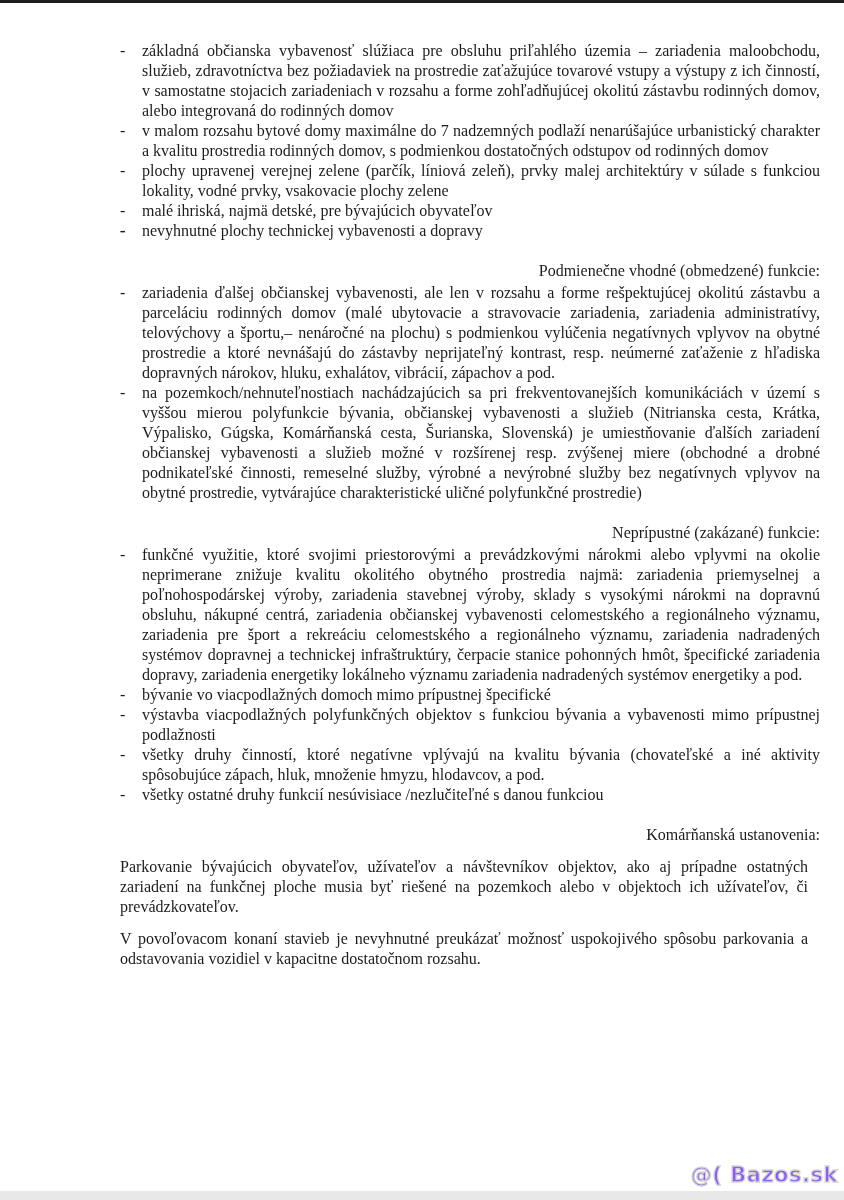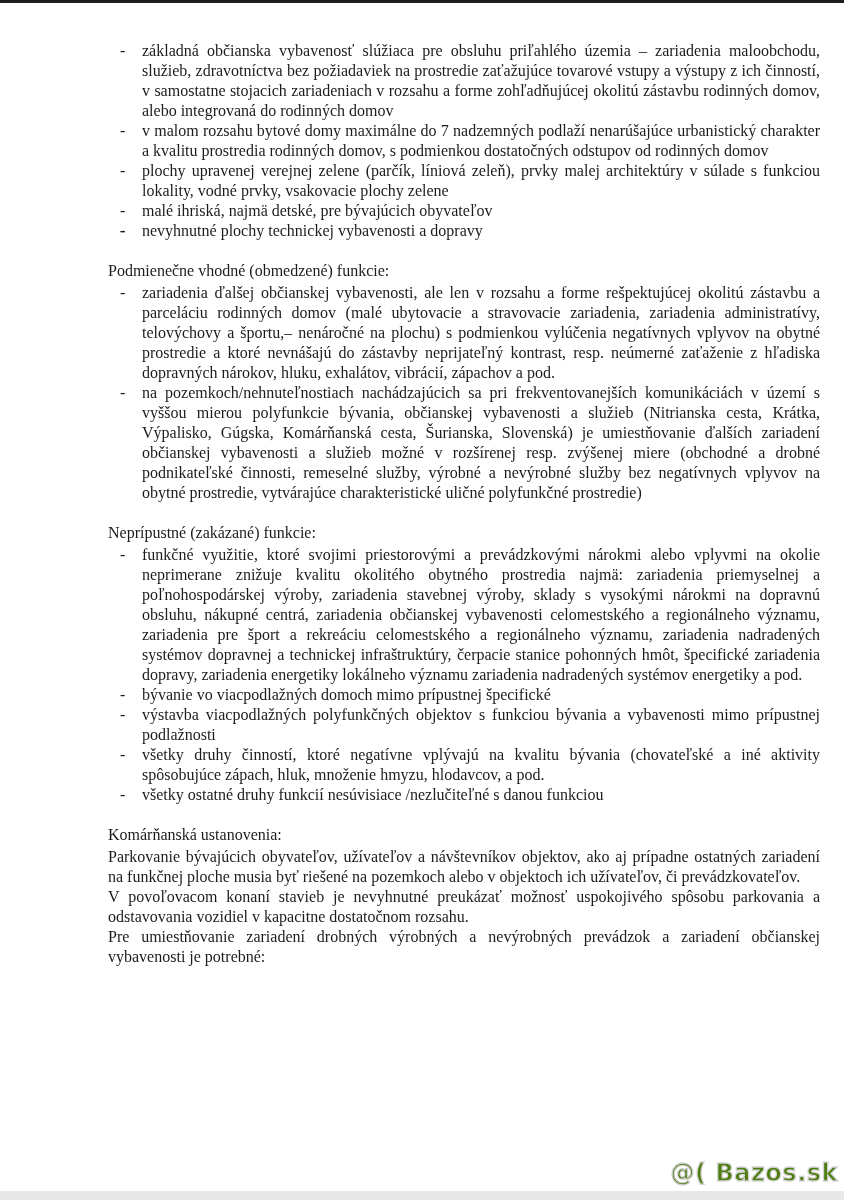--- a/index.html
+++ b/index.html
@@ -38,34 +38,34 @@
     padding-left: 34px;
   }
   ul.bullets li .dash {
     position: absolute;
     left: 12px;
     top: 0;
   }
   .heading {
     margin-top: 20px;
     margin-bottom: 2px;
-    text-align: left;
+    text-align: right;
   }
   .content p {
-    margin: 0;
+    margin: 12px;
   }
   .watermark {
     position: absolute;
     right: 6px;
     bottom: 13px;
     font-family: "DejaVu Sans", sans-serif;
     font-weight: bold;
-    font-size: 24px;
+    font-size: 21px;
     letter-spacing: 0.5px;
-    color: #4d7c0f;
+    color: #8b5cf6;
     -webkit-text-stroke: 1.3px #d2d2d2;
     white-space: nowrap;
   }
   .bottom-strip {
     position: absolute;
     left: 0;
     bottom: 0;
     width: 844px;
     height: 9px;
     background: #e8e8e8;
@@ -143,21 +143,20 @@
         <span class="dash">-</span>
         <span>všetky ostatné druhy funkcií nesúvisiace /nezlučiteľné s danou funkciou</span>
       </li>
     </ul>
   </section>
 
   <section>
     <div class="heading">Komárňanská ustanovenia:</div>
     <p>Parkovanie bývajúcich obyvateľov, užívateľov a návštevníkov objektov, ako aj prípadne ostatných zariadení na funkčnej ploche musia byť riešené na pozemkoch alebo v objektoch ich užívateľov, či prevádzkovateľov.</p>
     <p>V povoľovacom konaní stavieb je nevyhnutné preukázať možnosť uspokojivého spôsobu parkovania a odstavovania vozidiel v kapacitne dostatočnom rozsahu.</p>
-    <p>Pre umiestňovanie zariadení drobných výrobných a nevýrobných prevádzok a zariadení občianskej vybavenosti je potrebné:</p>
   </section>
 
 </main>
 
 <div class="watermark">
   <span>@(</span>
   <span>Bazos.sk</span>
 </div>
 
 <div class="bottom-strip"></div>

